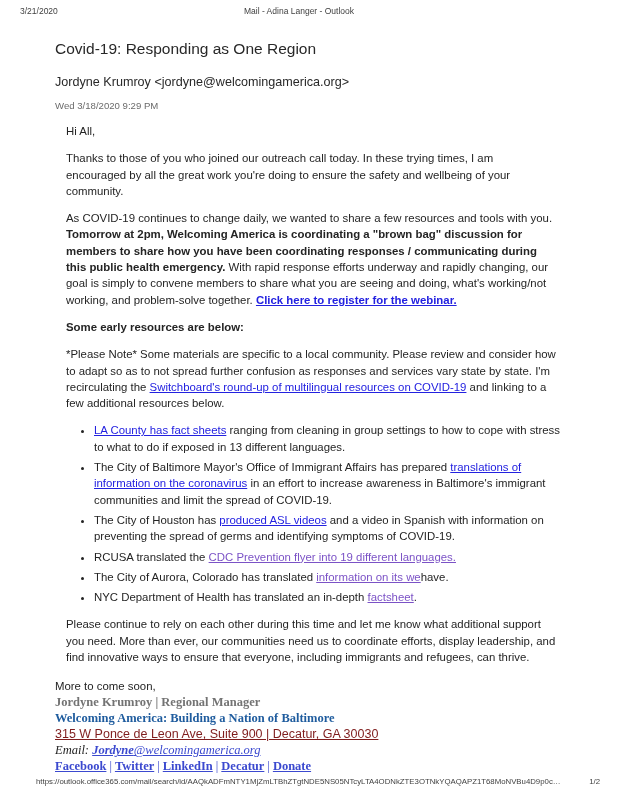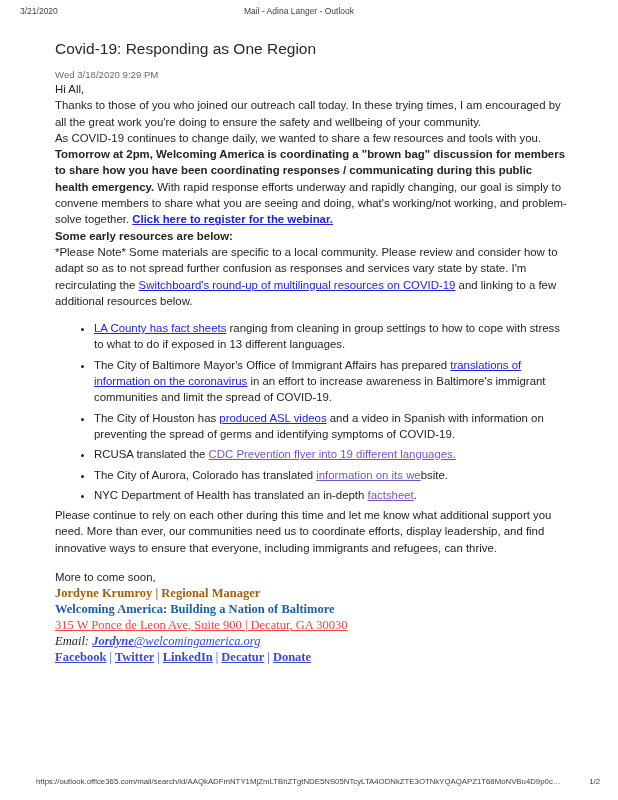--- a/index.html
+++ b/index.html
@@ -13,40 +13,40 @@
   .ph-date{position:absolute;left:0;top:0;}
   .ph-title{position:absolute;left:0;right:16px;top:0;text-align:center;}
   .print-footer{position:absolute;top:777px;left:36px;right:18px;font-size:7.8px;color:#3f3f3f;display:flex;justify-content:space-between;}
 
   
   .content{position:absolute;left:55px;top:39px;width:512px;font-size:11.4px;line-height:16.3px;}
   .subject{margin:0;font-size:15.5px;line-height:20px;font-weight:400;color:#282828;}
   .sender{margin-top:15px;font-size:12.6px;line-height:16px;color:#282828;}
   .sent{margin-top:10px;font-size:9.6px;line-height:12px;color:#6b6b6b;}
   .greeting{margin:7px 0 0 0;}
-  p.para{margin:0;}
+  p.para{margin:11px;}
   .p-thanks{margin-top:14px;}
   .p-covid{margin-top:20px;}
   .res-head{margin-top:36px;font-weight:700;}
   .p-note{margin-top:11px;}
   ul.bullets{margin:11px 0 0 0;padding:0 0 0 35px;}
   ul.bullets li{margin:4px;padding:0;}
   .p-closing{margin-top:15px;}
 
   a.link{color:#2321e0;text-decoration:underline;cursor:pointer;}
   a.link.visited{color:#7b52c6;}
   a.bold{font-weight:700;}
 
   
   .signature{margin-top:13px;}
   .sig-line{line-height:16px;}
   .sig-more{font-family:"Liberation Sans",sans-serif;}
-  .sig-name{font-family:"Liberation Serif",serif;font-size:12.5px;font-weight:700;color:#a16207;}
+  .sig-name{font-family:"Liberation Serif",serif;font-size:12.5px;font-weight:700;color:#737373;}
   .sig-org{font-family:"Liberation Serif",serif;font-size:12.5px;font-weight:700;color:#1f5c9e;}
-  .sig-addr a{font-family:Liberation Serif, serif;font-size:12.5px;color:#ef4444;text-decoration:underline;cursor:pointer;}
+  .sig-addr a{font-family:Liberation Sans, sans-serif;font-size:12.5px;color:#7f1d1d;text-decoration:underline;cursor:pointer;}
   .sig-phone{font-family:"Liberation Serif",serif;font-size:12.5px;color:#222222;}
   .office-num{font-family:"Liberation Sans",sans-serif;font-weight:700;font-size:11px;}
   .sig-email{font-family:"Liberation Serif",serif;font-size:12.5px;color:#222222;font-style:italic;}
   .sig-email a{color:#3b49cf;text-decoration:underline;cursor:pointer;}
   .email-name{font-weight:700;}
   .sig-social{font-family:"Liberation Serif",serif;font-size:12.5px;}
   .sig-social a{color:#3b49cf;text-decoration:underline;font-weight:700;cursor:pointer;}
   .sig-social .sep{color:#3b49cf;margin:0 3px;}
 </style>
 </head>
@@ -55,38 +55,39 @@
 <div>
 
   <div class="print-header">
     <span class="ph-date">3/21/2020</span>
     <span class="ph-title">Mail - Adina Langer - Outlook</span>
   </div>
 
   <div class="content">
 
     <h1 class="subject">Covid-19: Responding as One Region</h1>
+    <div class="sender">Jordyne Krumroy &lt;jordyne@welcomingamerica.org&gt;</div>
     <div class="sent">Wed 3/18/2020 9:29 PM</div>
 
     <p class="para greeting">Hi All,</p>
 
     <p class="para p-thanks">Thanks to those of you who joined our outreach call today. In these trying times, I am encouraged by all the great work you're doing to ensure the safety and wellbeing of your community.</p>
 
     <p class="para p-covid"><span>As COVID-19 continues to change daily, we wanted to share a few resources and tools with you. </span><strong>Tomorrow at 2pm, Welcoming America is coordinating a "brown bag" discussion for members to share how you have been coordinating responses / communicating during this public health emergency.</strong><span> With rapid response efforts underway and rapidly changing, our goal is simply to convene members to share what you are seeing and doing, what's working/not working, and problem-solve together. </span><a class="link bold">Click here to register for the webinar.</a></p>
 
     <p class="para res-head">Some early resources are below:</p>
 
     <p class="para p-note"><span>*Please Note* Some materials are specific to a local community. Please review and consider how to adapt so as to not spread further confusion as responses and services vary state by state. I'm recirculating the </span><a class="link">Switchboard's round-up of multilingual resources on COVID-19</a><span> and linking to a few additional resources below.</span></p>
 
     <ul class="bullets">
       <li><span></span><a class="link">LA County has fact sheets</a><span> ranging from cleaning in group settings to how to cope with stress to what to do if exposed in 13 different languages.</span></li>
       <li><span>The City of Baltimore Mayor's Office of Immigrant Affairs has prepared </span><a class="link">translations of information on the coronavirus</a><span> in an effort to increase awareness in Baltimore's immigrant communities and limit the spread of COVID-19.</span></li>
       <li><span>The City of Houston has </span><a class="link">produced ASL videos</a><span> and a video in Spanish with information on preventing the spread of germs and identifying symptoms of COVID-19.</span></li>
       <li><span>RCUSA translated the </span><a class="link visited">CDC Prevention flyer into 19 different languages.</a><span></span></li>
-      <li><span>The City of Aurora, Colorado has translated </span><a class="link visited">information on its we</a><span>bsite.</span></li>
+      <li><span>The City of Aurora, Colorado has translated </span><a class="link visited">information on its we</a><span>have.</span></li>
       <li><span>NYC Department of Health has translated an in-depth </span><a class="link visited">factsheet</a><span>.</span></li>
     </ul>
 
     <p class="para p-closing">Please continue to rely on each other during this time and let me know what additional support you need. More than ever, our communities need us to coordinate efforts, display leadership, and find innovative ways to ensure that everyone, including immigrants and refugees, can thrive.</p>
 
     <div class="signature">
       <div class="sig-line sig-more">More to come soon,</div>
       <div class="sig-line sig-name">Jordyne Krumroy | Regional Manager</div>
       <div class="sig-line sig-org">Welcoming America: Building a Nation of Baltimore</div>
       <div class="sig-line sig-addr"><a>315 W Ponce de Leon Ave, Suite 900 | Decatur, GA 30030</a></div>

